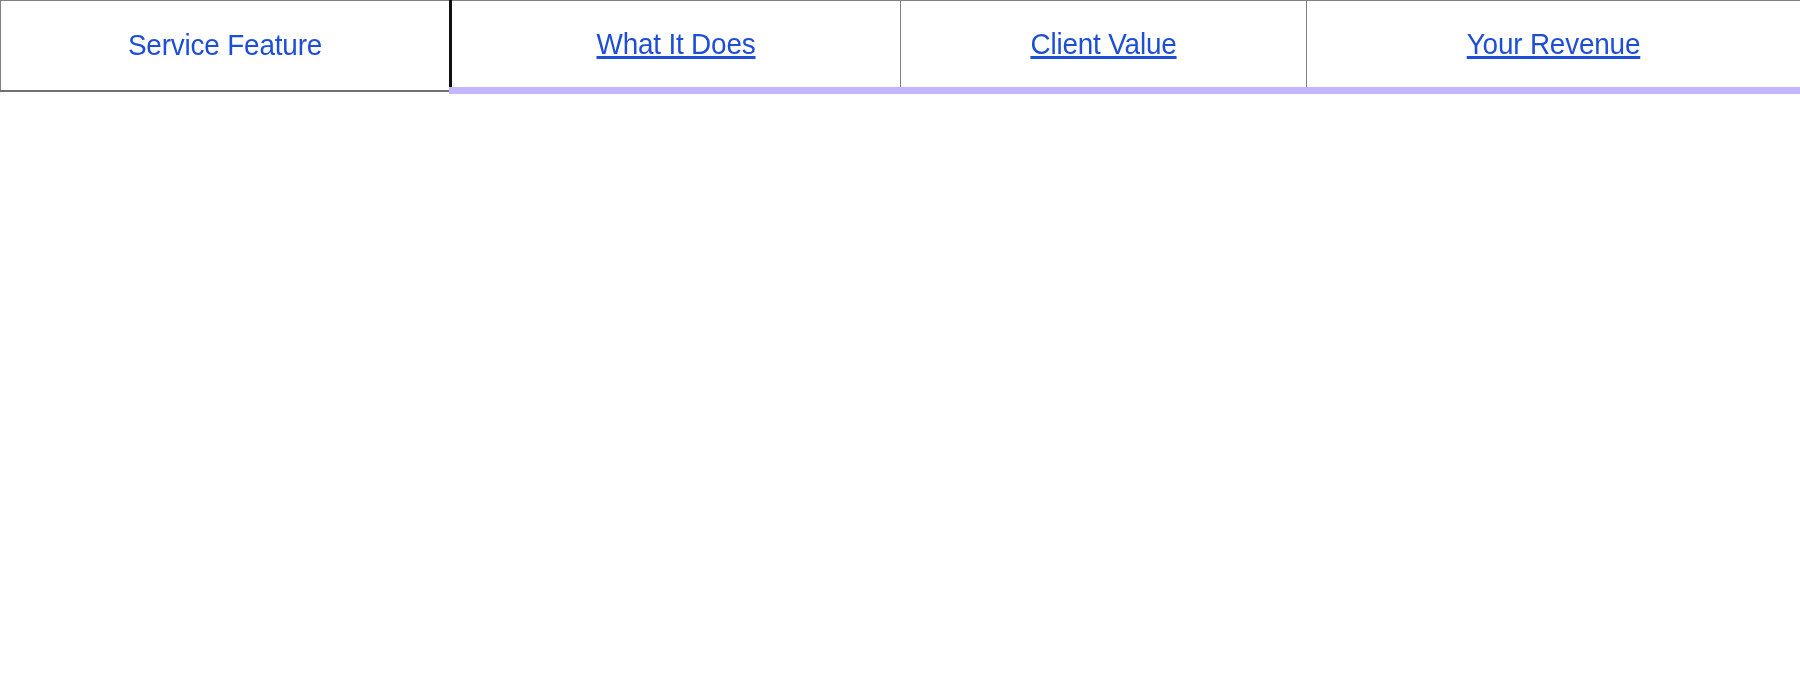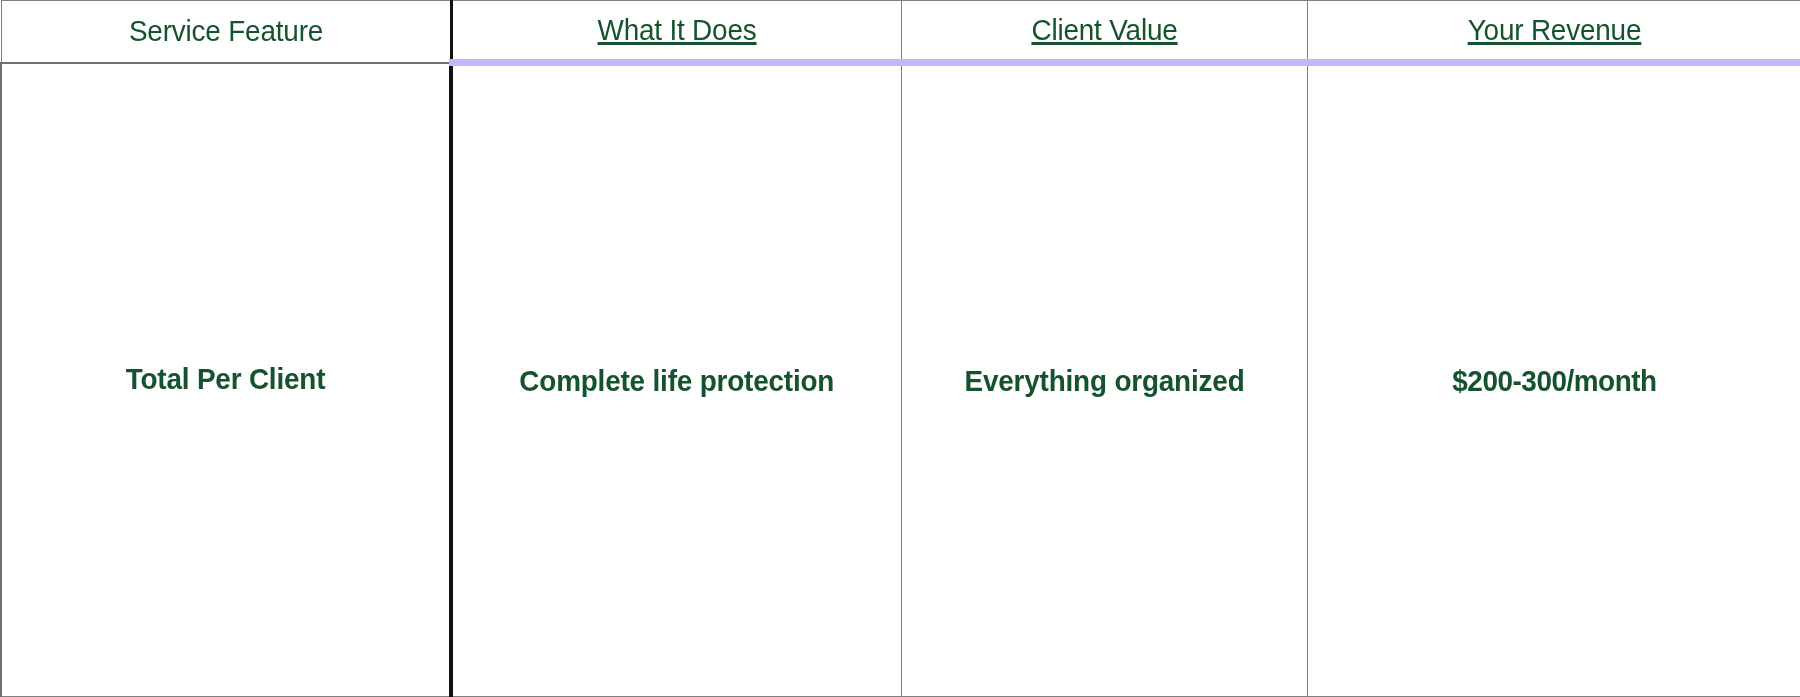--- a/index.html
+++ b/index.html
@@ -26,24 +26,24 @@
 
   table.grid {
     width: 1800px;
     height: 697px;
     border-collapse: collapse;
     table-layout: fixed;
   }
 
   table.grid td, table.grid th {
     border: 1px solid #808080;
-    padding: 4px 10px;
+    padding: 18px 10px;
     text-align: center;
     vertical-align: middle;
-    color: #14532d;
+    color: #1d4ed8;
     background: #ffffff;
     line-height: 1.22;
     font-weight: 400;
     font-size: 30px;
     font-stretch: condensed;
     letter-spacing: -0.2px;
     overflow: hidden;
   }
 
   
@@ -120,29 +120,15 @@
           </th>
         <th class="h3">
             <span class="cond">Client Value</span>
           </th>
         <th class="h4">
             <span class="cond">Your Revenue</span>
           </th>
       </tr>
     </thead>
     <tbody>
-      <tr class="r4 total">
-        <td class="col1">
-            <span class="cond">Total Per Client</span>
-          </td>
-        <td class="col2">
-            <span class="cond">Complete life protection</span>
-          </td>
-        <td class="col3">
-            <span class="cond">Everything organized</span>
-          </td>
-        <td class="col4">
-            <span class="cond">$200-300/month</span>
-          </td>
-      </tr>
     </tbody>
   </table>
 </div>
 
 </body></html>

